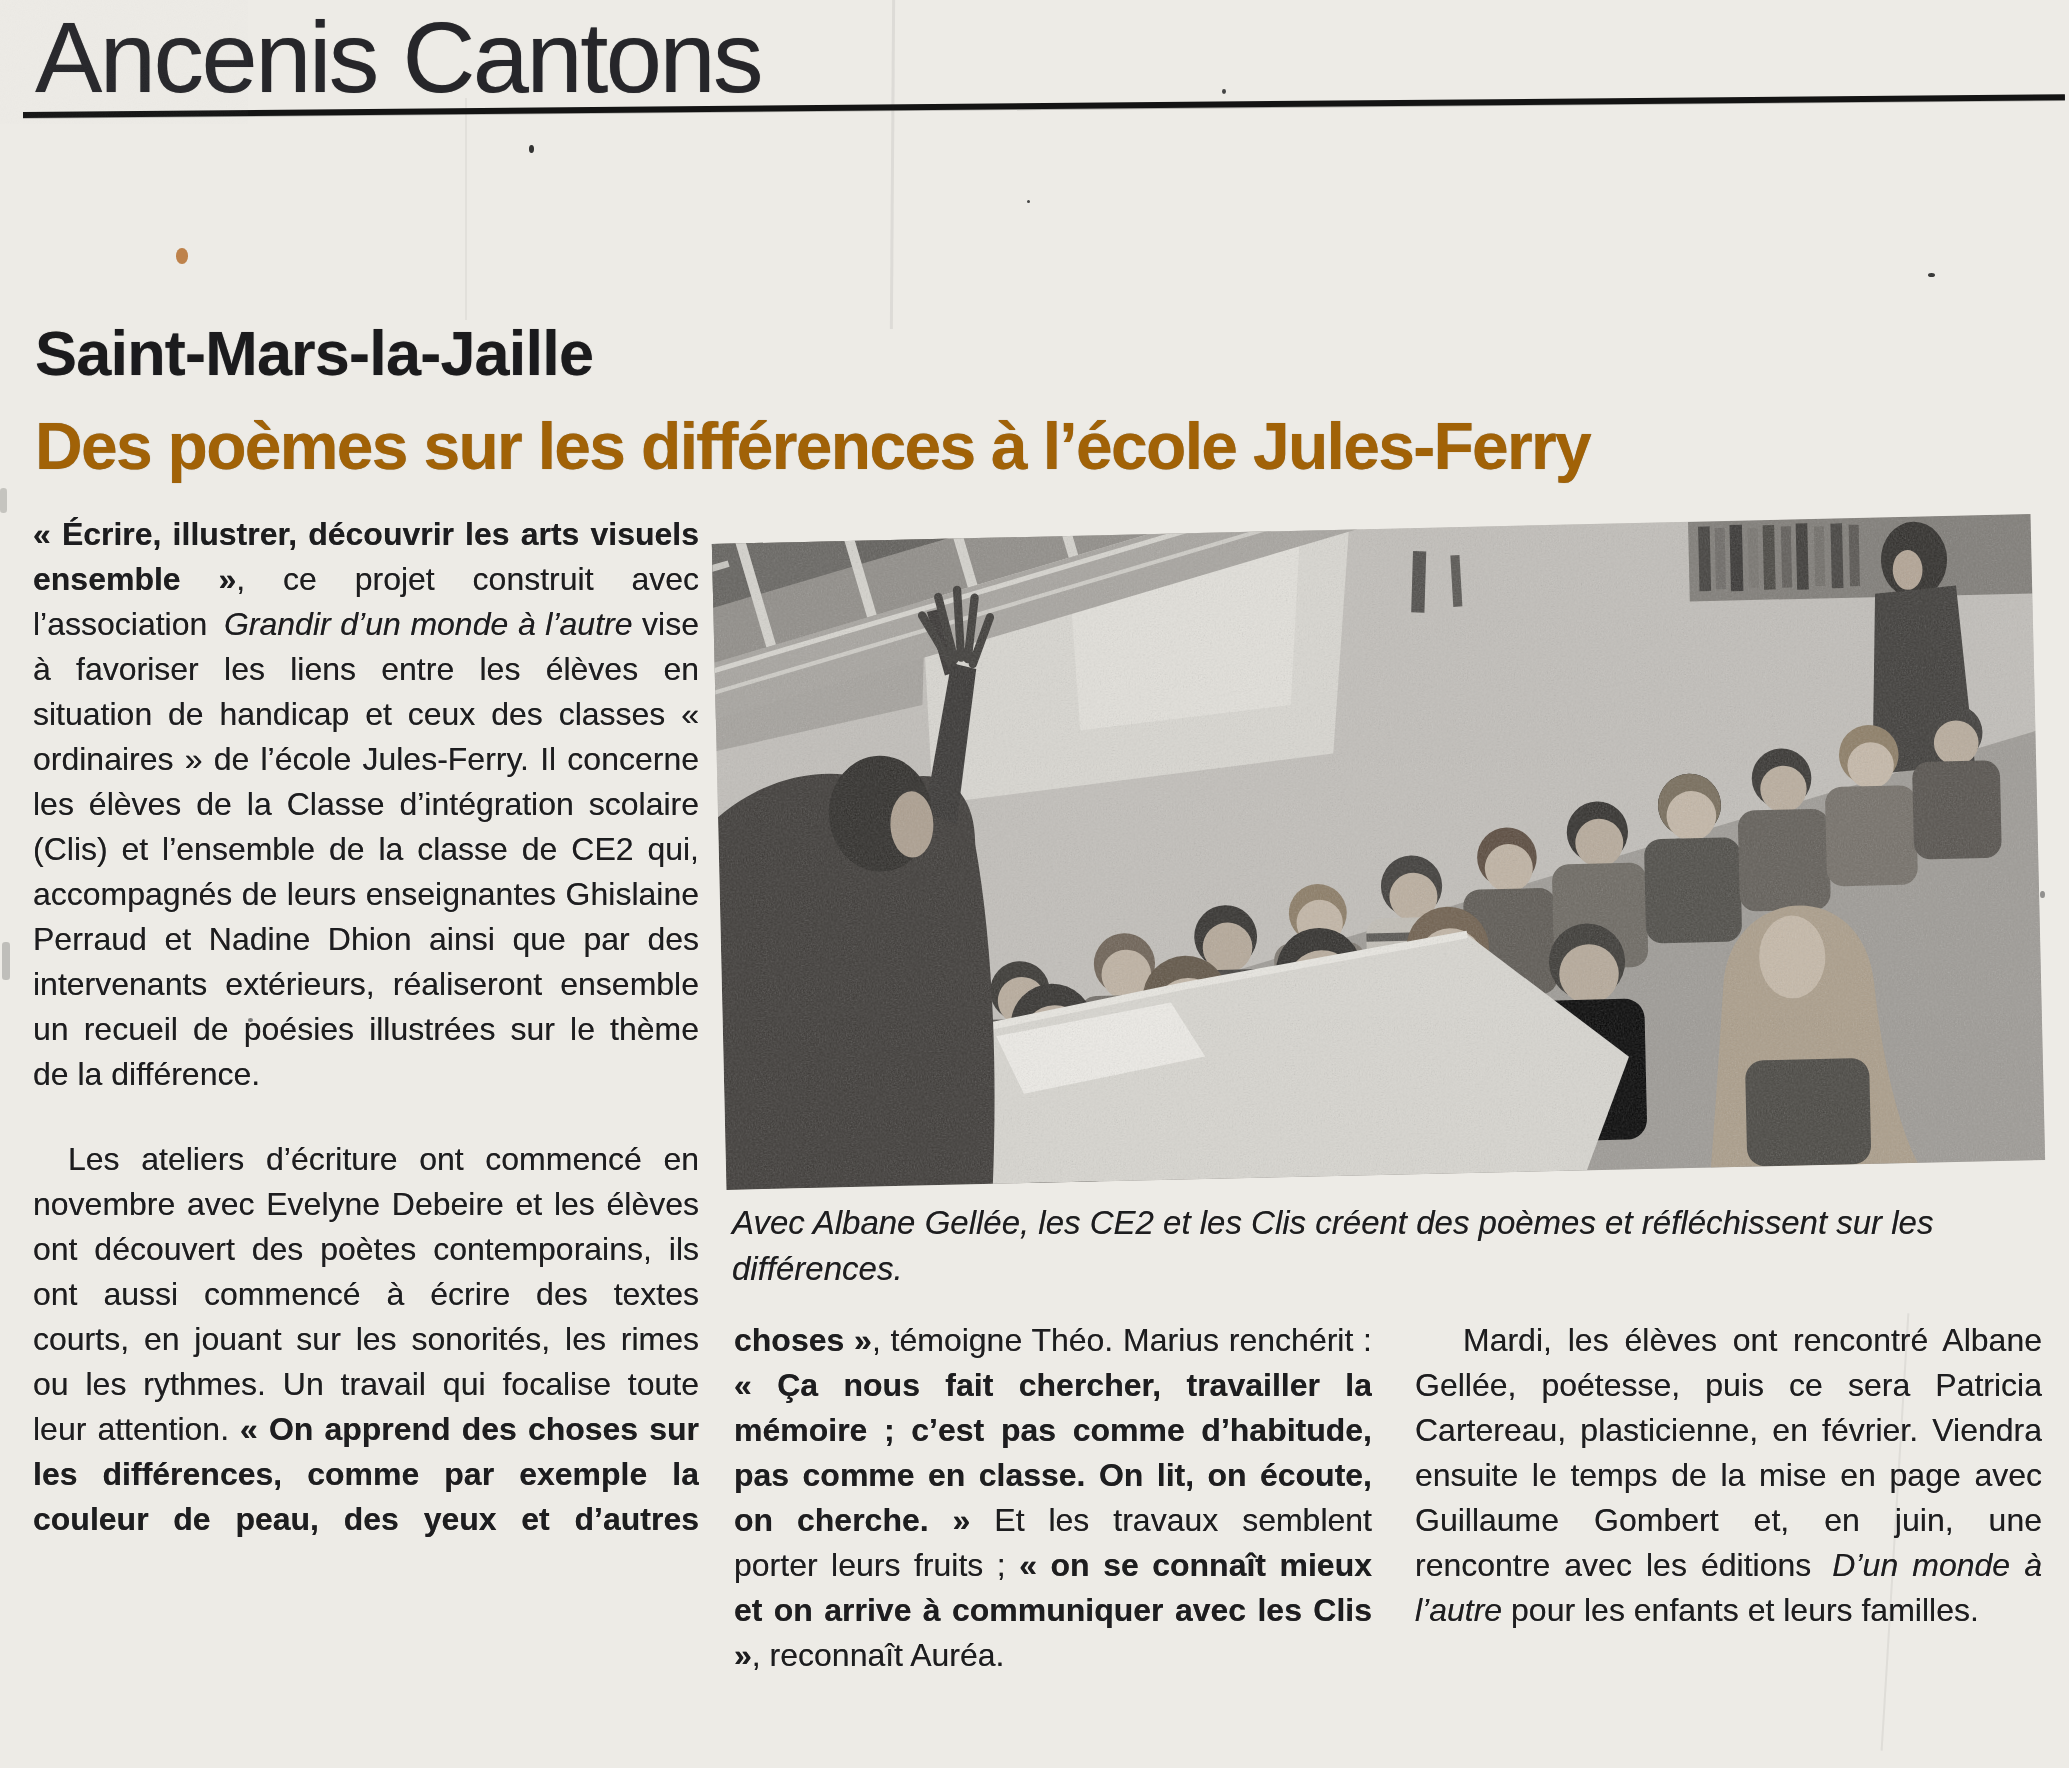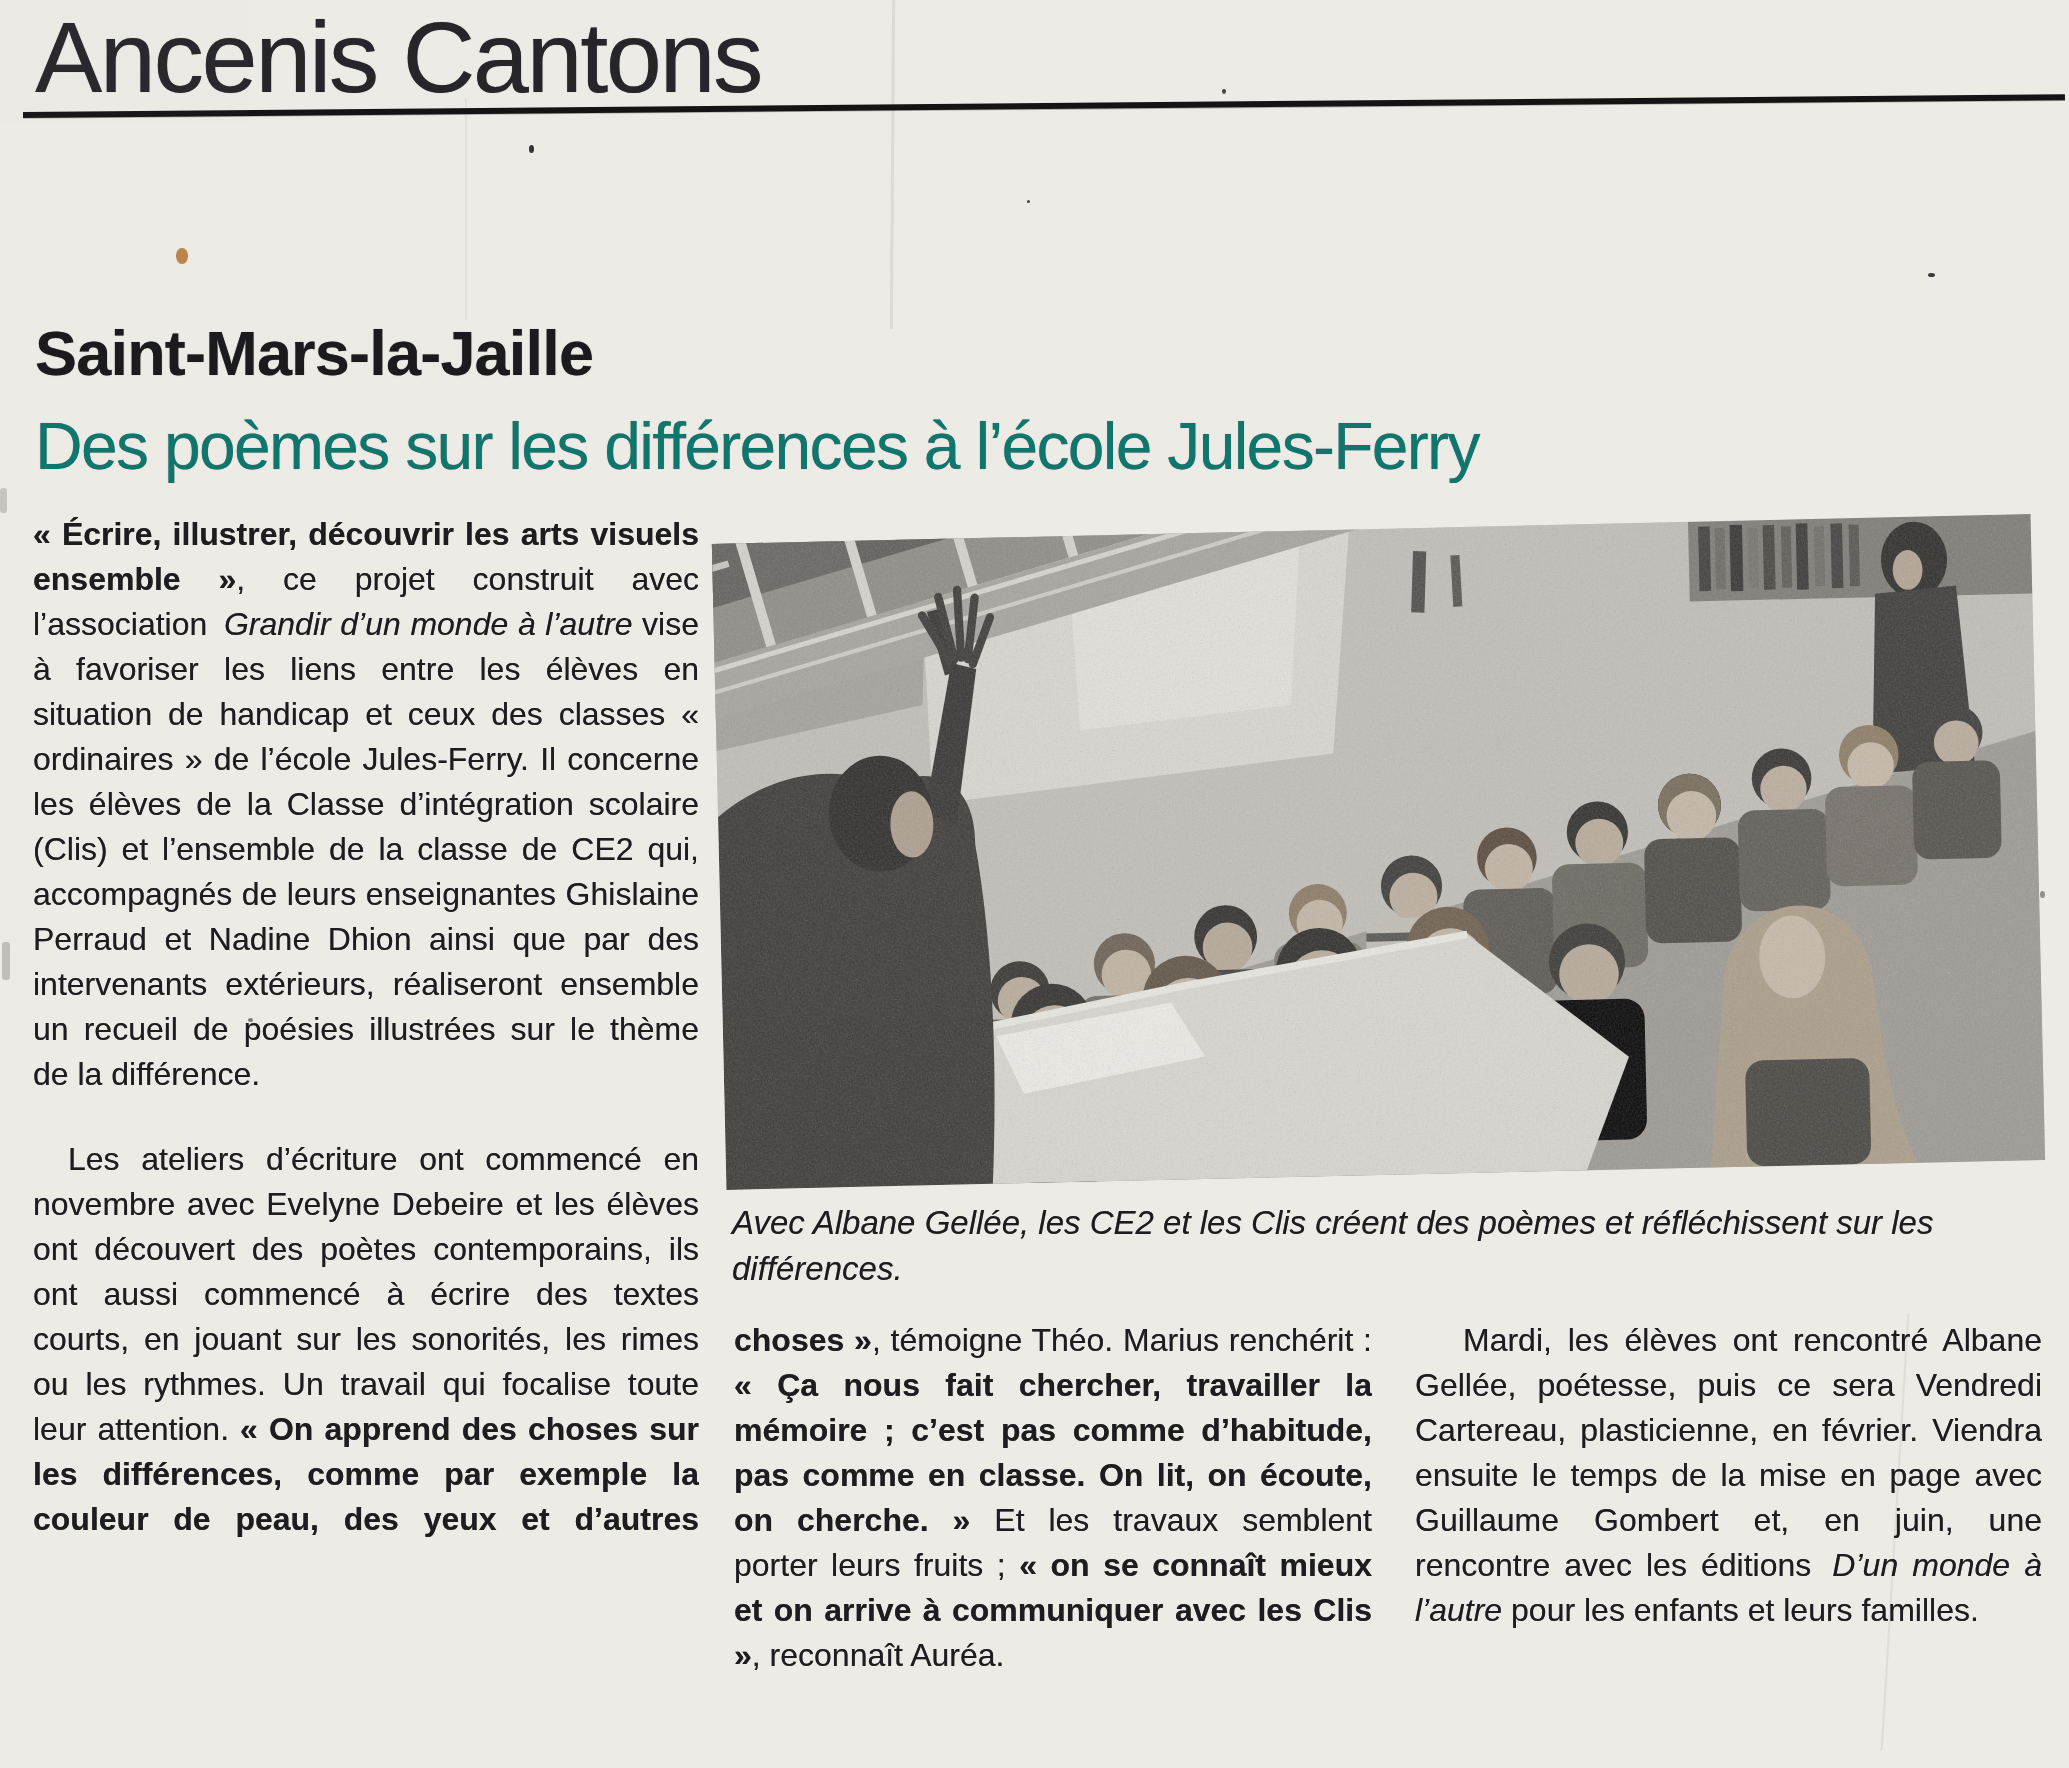--- a/index.html
+++ b/index.html
@@ -32,21 +32,21 @@
   }
   
   .section-head{
     position:absolute;left:35px;top:317px;
     font-size:63px;font-weight:700;letter-spacing:-0.8px;color:#1b1b1d;
     text-shadow:0 0 0.8px rgba(0,0,0,.5);
     white-space:nowrap;
   }
   .article-title{
     position:absolute;left:35px;top:408px;
-    font-size:66px;font-weight:400;letter-spacing:-1.7px;color:#0f766e;
+    font-size:66px;font-weight:700;letter-spacing:-1.7px;color:#a16207;
     text-shadow:0 0 0.8px rgba(0,0,0,.45);
     white-space:nowrap;
   }
   
   .col{
     position:absolute;
     font-size:32px;line-height:45px;
     text-align:justify;
     color:#1d1d1f;
     text-shadow:0 0 0.5px rgba(0,0,0,.55);
@@ -255,21 +255,21 @@
     </svg>
   </div>
 
   <div class="caption">Avec Albane Gellée, les CE2 et les Clis créent des poèmes et réfléchissent sur les différences.</div>
 
   <div class="col" id="col2">
     <p class="p1"><span class="b">choses »</span><span>, témoigne Théo. Marius renchérit : </span><span class="b">« Ça nous fait chercher, travailler la mémoire ; c’est pas comme d’habitude, pas comme en classe. On lit, on écoute, on cherche. »</span><span> Et les travaux semblent porter leurs fruits ; </span><span class="b">« on se connaît mieux et on arrive à communiquer avec les Clis »</span><span>, reconnaît Auréa.</span></p>
   </div>
 
   <div class="col" id="col3">
-    <p class="p1"><span>Mardi, les élèves ont rencontré Albane Gellée, poétesse, puis ce sera Vendredi Cartereau, plasticienne, en février. Viendra ensuite le temps de la mise en page avec Guillaume Gombert et, en juin, une rencontre avec les éditions </span><span class="i">D’un monde à l’autre</span><span> pour les enfants et leurs familles.</span></p>
+    <p class="p1"><span>Mardi, les élèves ont rencontré Albane Gellée, poétesse, puis ce sera Patricia Cartereau, plasticienne, en février. Viendra ensuite le temps de la mise en page avec Guillaume Gombert et, en juin, une rencontre avec les éditions </span><span class="i">D’un monde à l’autre</span><span> pour les enfants et leurs familles.</span></p>
   </div>
 
   <div class="crease c1"></div>
   <div class="crease c2"></div>
   <div class="crease c3"></div>
   <div class="speck" style="left:176px;top:248px;width:11.6px;height:15.7px;background:#b5702f;opacity:.85;"></div>
   <div class="speck" style="left:529px;top:145px;width:5px;height:8.3px;background:#333;"></div>
   <div class="speck" style="left:1222px;top:89px;width:4.1px;height:5px;background:#444;"></div>
   <div class="speck" style="left:1928px;top:273px;width:6.6px;height:4.1px;background:#3a3a3a;"></div>
   <div class="speck" style="left:1027px;top:200px;width:3.3px;height:3.3px;background:#454545;"></div>

